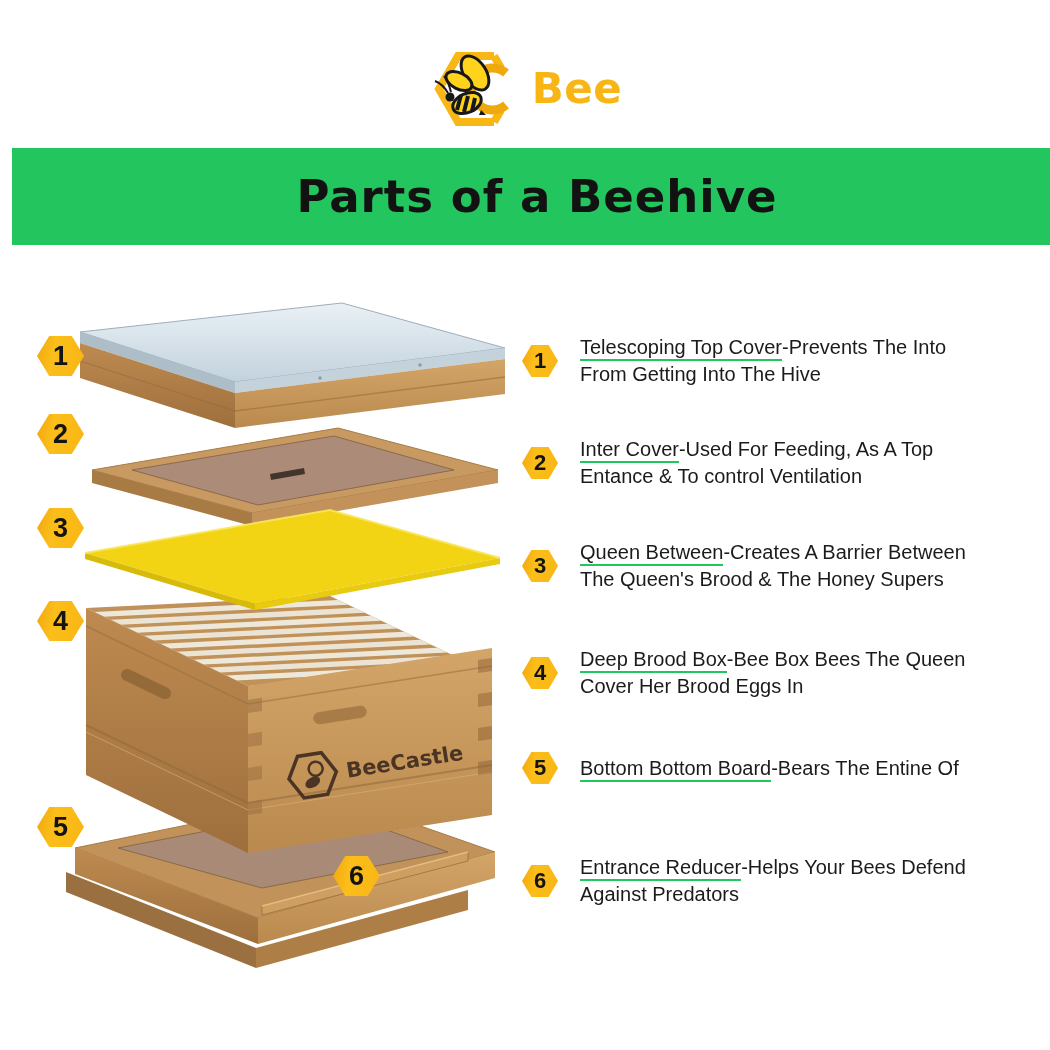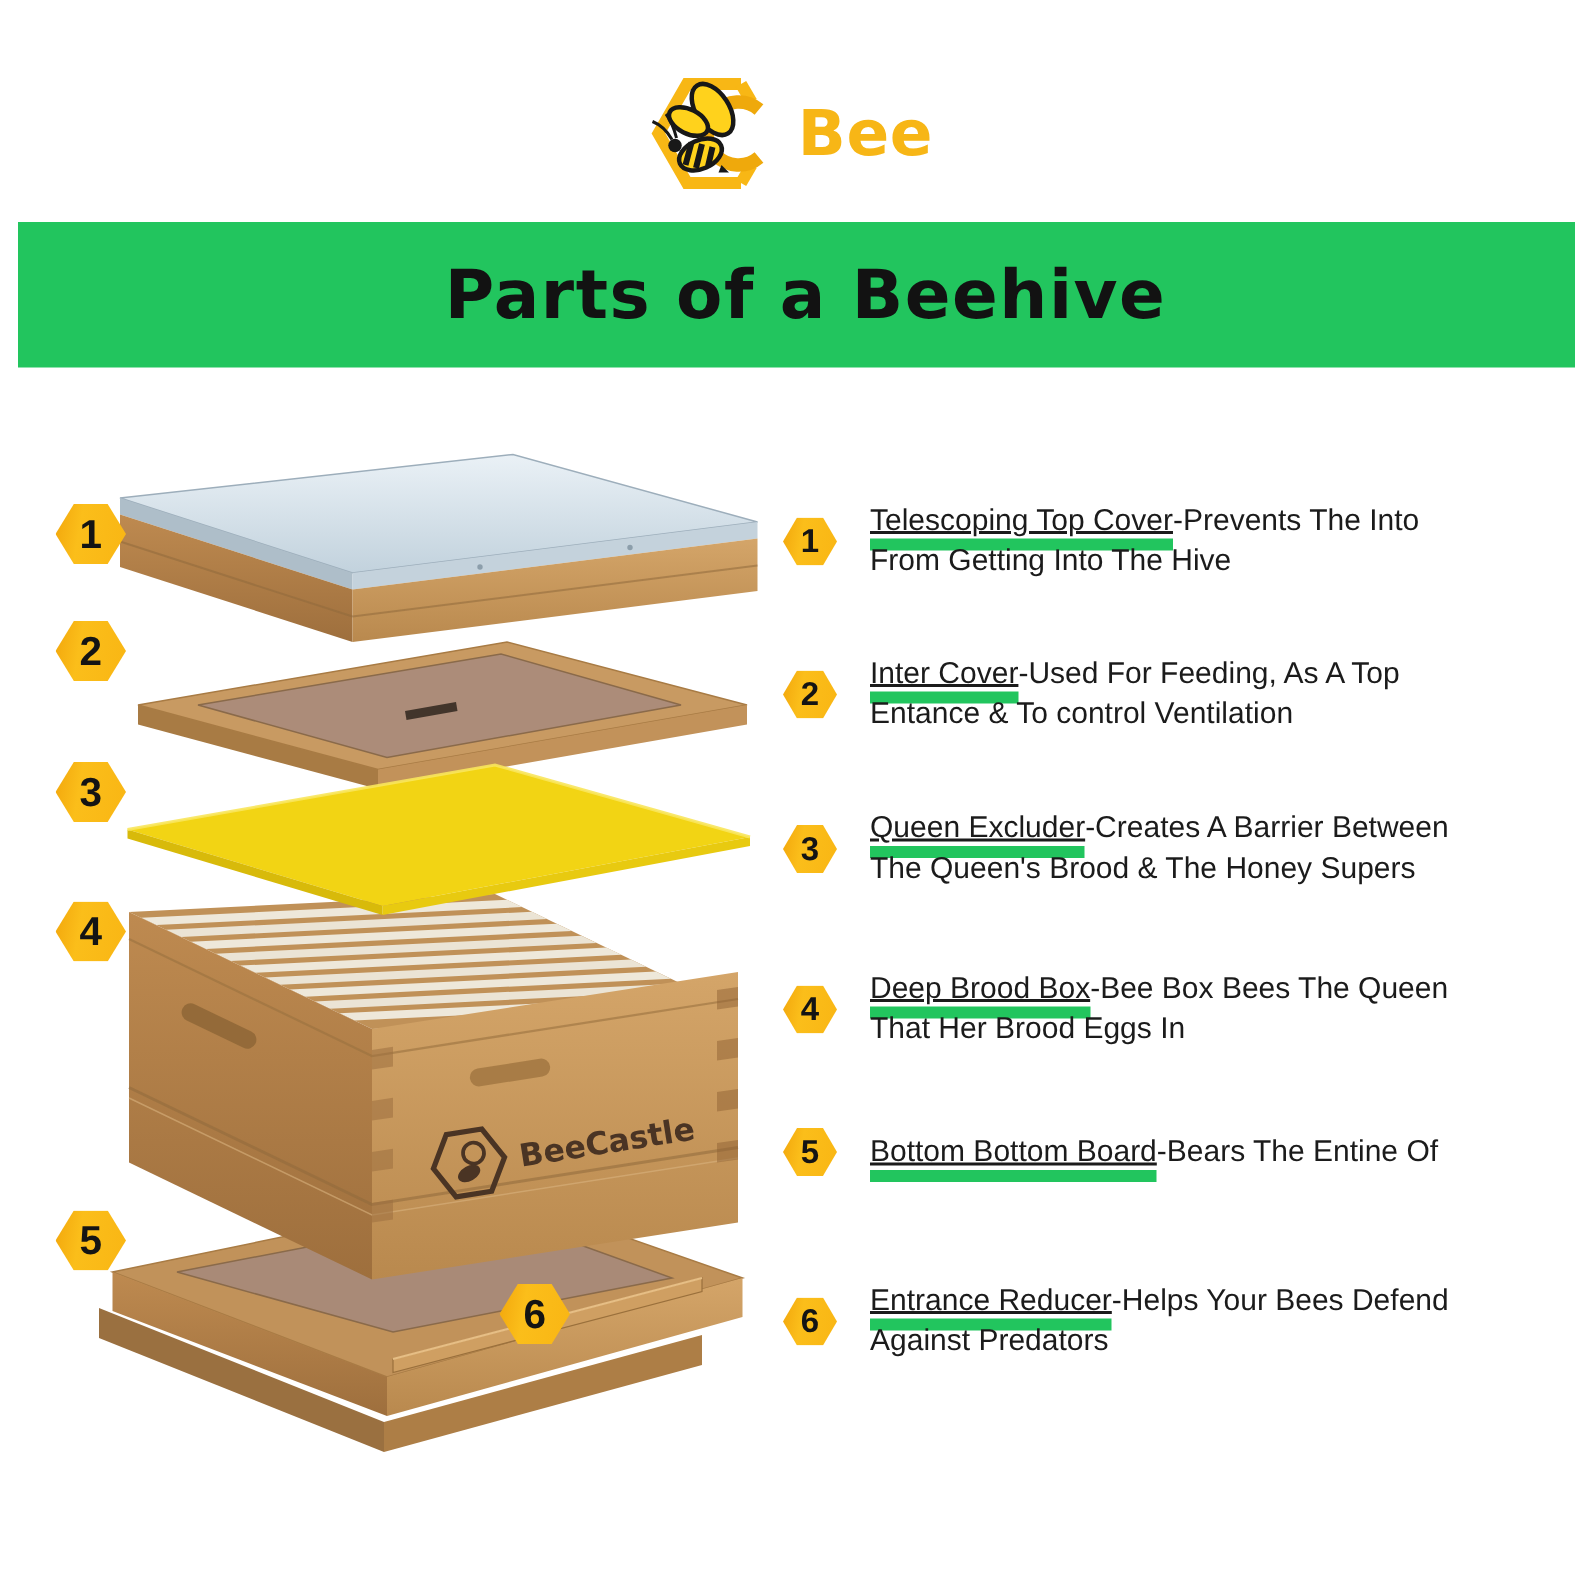--- a/index.html
+++ b/index.html
@@ -34,21 +34,21 @@
   }
   .hex.lg{width:47px;height:40px;font-size:27px;}
   .hex.sm{width:36px;height:32px;font-size:22px;flex:0 0 36px;}
   .diagram-badge{position:absolute;}
   
   .item{
     position:absolute;left:522px;width:506px;
     display:flex;align-items:center;gap:22px;
   }
   .item .txt{font-size:20px;line-height:27px;color:#1b1b1b;width:480px;}
-  .item .u{border-bottom:8px solid #22c55e;padding-bottom:1px;text-decoration:underline;}
+  .item .u{border-bottom:2px solid #22c55e;padding-bottom:1px;}
   
   .diagram{position:absolute;left:0;top:270px;}
 </style>
 </head>
 <body>
 
 <div class="header">
   <svg width="92" height="96" viewBox="0 0 92 96">
 
     <path d="M 66,16 L 30,16 L 11,49 L 30,82 L 66,82" fill="none" stroke="#F8B715" stroke-width="8" stroke-linejoin="miter"></path>
@@ -212,32 +212,32 @@
       <div><span class="u">Inter Cover</span><span>-Used For Feeding, As A Top</span></div>
       <div>Entance &amp; To control Ventilation</div>
     </div>
   </div>
 
   <div class="item" style="top:539px;">
     <div class="hex sm">
         <span>3</span>
       </div>
     <div class="txt">
-      <div><span class="u">Queen Excluder</span><span>-Creates A Barrier Between</span></div>
+      <div><span class="u">Queen Between</span><span>-Creates A Barrier Between</span></div>
       <div>The Queen's Brood &amp; The Honey Supers</div>
     </div>
   </div>
 
   <div class="item" style="top:646px;">
     <div class="hex sm">
         <span>4</span>
       </div>
     <div class="txt">
       <div><span class="u">Deep Brood Box</span><span>-Bee Box Bees The Queen</span></div>
-      <div>That Her Brood Eggs In</div>
+      <div>Cover Her Brood Eggs In</div>
     </div>
   </div>
 
   <div class="item" style="top:752px;">
     <div class="hex sm">
         <span>5</span>
       </div>
     <div class="txt">
       <div><span class="u">Bottom Bottom Board</span><span>-Bears The Entine Of</span></div>
     </div>

